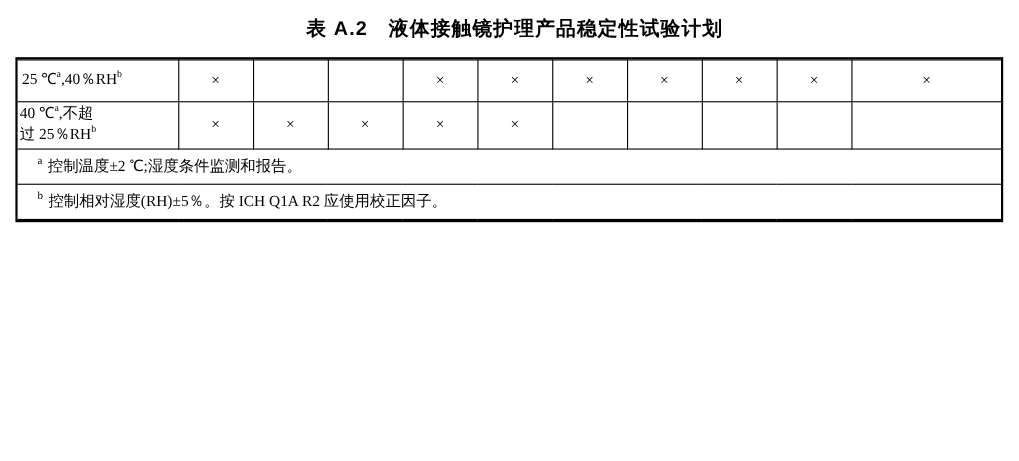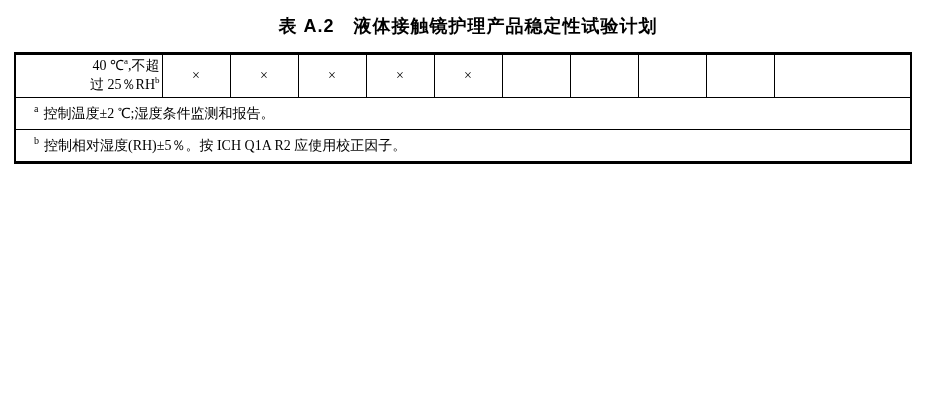--- a/index.html
+++ b/index.html
@@ -58,21 +58,21 @@
   tr.header-row td.col-cond { border-left: 0; }
   tr.data-row td {
     height: 38px;
   }
   td.cond {
     padding-left: 8px;
     font-size: 14px;
     line-height: 1.35;
   }
   td.cond.centered {
-    text-align: right;
+    text-align: left;
     padding-left: 2px;
     padding-right: 2px;
     margin-top: 28px;
   }
   td.mark {
     text-align: center;
     font-size: 15px;
   }
   sup {
     font-size: 9px;
@@ -121,20 +121,33 @@
         <col style="width:68px">
         <col style="width:68px">
         <col style="width:68px">
         <col style="width:68px">
         <col style="width:68px">
         <col style="width:68px">
         <col>
       </colgroup>
       <tbody id="table-body">
           <tr class="data-row">
+            <td class="cond outer-left">25 ℃<sup>a</sup>,40％RH<sup>b</sup></td>
+            <td class="mark">×</td>
+            <td class="mark"></td>
+            <td class="mark"></td>
+            <td class="mark">×</td>
+            <td class="mark">×</td>
+            <td class="mark">×</td>
+            <td class="mark">×</td>
+            <td class="mark">×</td>
+            <td class="mark">×</td>
+            <td class="mark outer-right">×</td>
+          </tr>
+          <tr class="data-row">
             <td class="cond outer-left centered">40 ℃<sup>a</sup>,不超<br>过 25％RH<sup>b</sup></td>
             <td class="mark">×</td>
             <td class="mark">×</td>
             <td class="mark">×</td>
             <td class="mark">×</td>
             <td class="mark">×</td>
             <td class="mark"></td>
             <td class="mark"></td>
             <td class="mark"></td>
             <td class="mark"></td>

